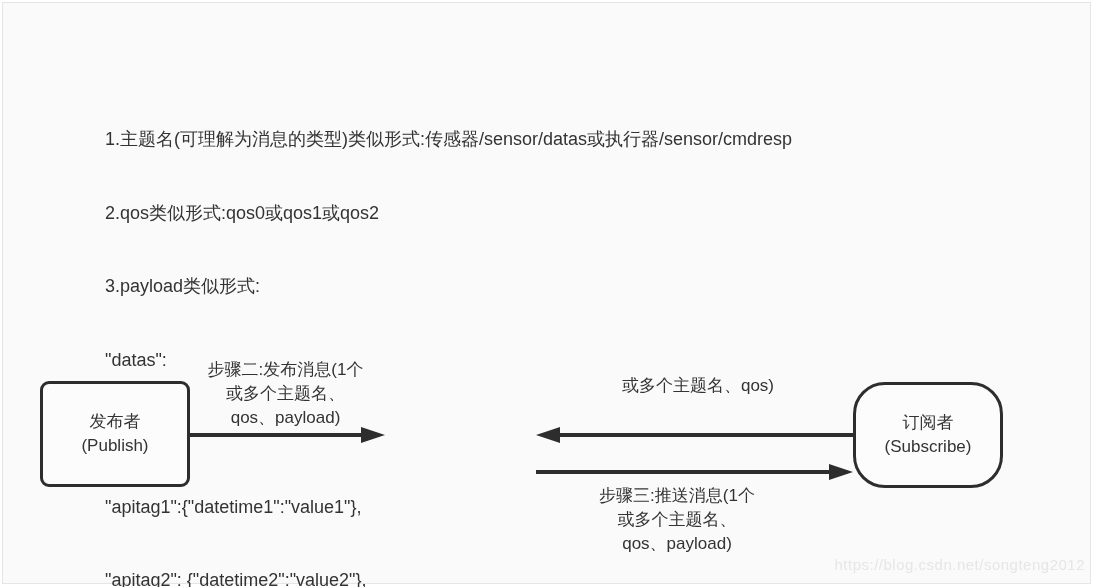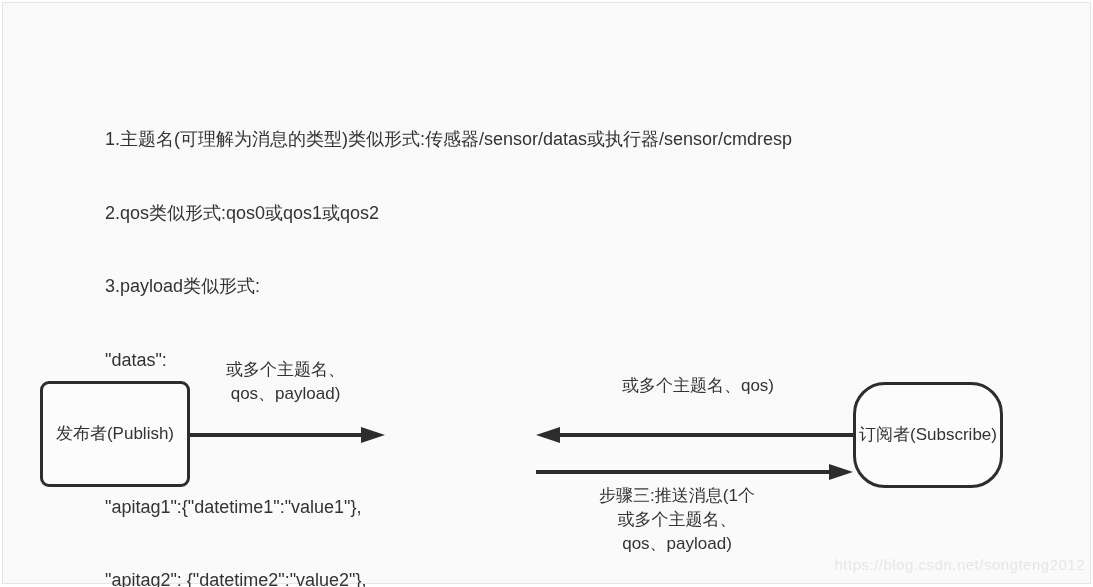--- a/index.html
+++ b/index.html
@@ -28,21 +28,21 @@
     color: #333333;
     white-space: pre;
   }
   .node {
     position: absolute;
     width: 150px; height: 106px;
     background: #fcfcfc;
     border: 3px solid #2d2d2d;
     border-radius: 9px;
     display: flex;
-    flex-direction: row;
+    flex-direction: column;
     align-items: center;
     justify-content: center;
     font-size: 17px;
     line-height: 24px;
     color: #333333;
     text-align: center;
   }
   .node-publisher  { left: 40px;  top: 381px; }
   .node-broker     { left: 385px; top: 381px; }
   .node-subscriber { left: 853px; top: 382px; border-radius: 32px; }
@@ -111,20 +111,21 @@
     <div>(Publish)</div>
   </div>
   <div class="node node-subscriber">
     <div>订阅者</div>
     <div>(Subscribe)</div>
   </div>
 
   <div class="edge-line line-step2"></div>
   <div class="arrowhead head-right head-step2"></div>
   <div class="edge-label label-step2">
+    <div>步骤二:发布消息(1个</div>
     <div>或多个主题名、</div>
     <div>qos、payload)</div>
   </div>
 
   <div class="edge-line line-step1"></div>
   <div class="arrowhead head-left head-step1"></div>
   <div class="edge-label label-step1">
     <div>或多个主题名、qos)</div>
   </div>
 

